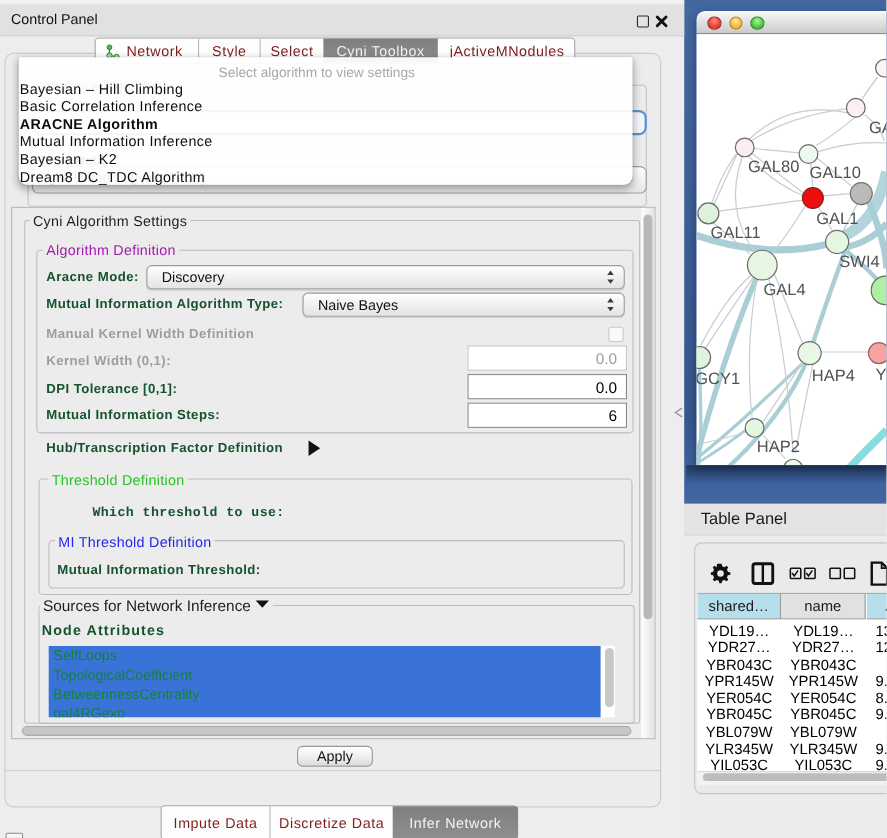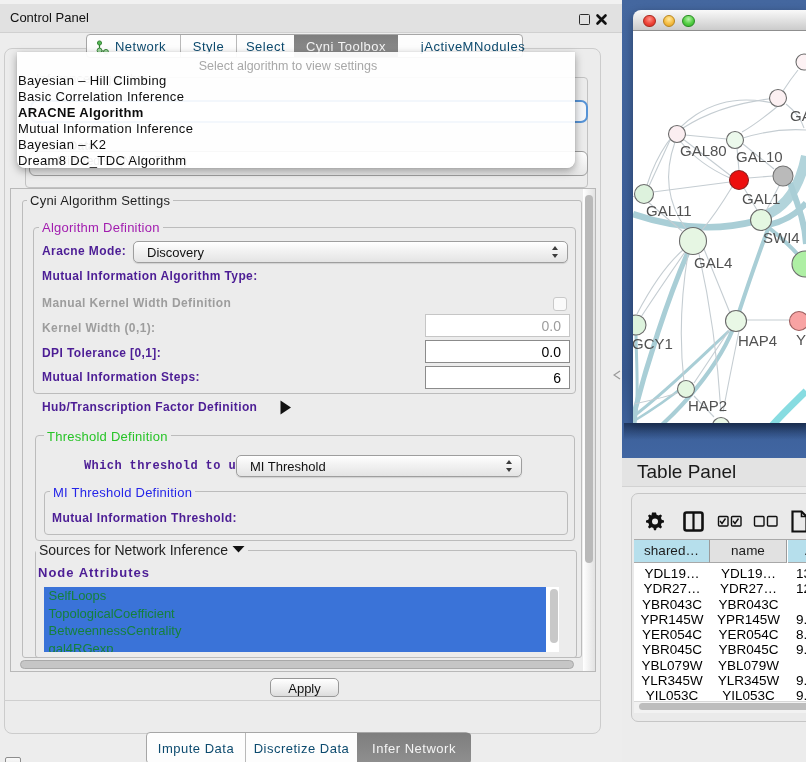--- a/index.html
+++ b/index.html
@@ -1,30 +1,30 @@
 <!DOCTYPE html>
 <html><head>
 <meta charset="utf-8">
 <style>
 html,body{margin:0;padding:0;}
 body{width:806px;height:762px;overflow:hidden;font-family:"Liberation Sans",sans-serif;background:#ededed;}
 #root{position:absolute;top:0;left:0;width:806px;height:762px;overflow:hidden;}
 .abs{position:absolute;}
 .grp{position:absolute;border:1px solid #bcbcbc;border-radius:4px;}
 .grptitle{position:absolute;background:#ececec;padding:0 3px;font-size:13px;line-height:13px;white-space:nowrap;letter-spacing:0.25px;}
-.lbl{position:absolute;font-size:12px;font-weight:bold;color:#4c1d95;white-space:nowrap;letter-spacing:0.4px;line-height:14px;}
+.lbl{position:absolute;font-size:12px;font-weight:bold;color:#14532d;white-space:nowrap;letter-spacing:0.4px;line-height:14px;}
 .combo{position:absolute;border:1px solid #9e9e9e;border-radius:5px;background:linear-gradient(#ffffff,#f2f2f2 45%,#e4e4e4);box-shadow:0 1px 1px rgba(0,0,0,0.12);}
 .combo .ct{position:absolute;left:13px;top:50%;transform:translateY(-50%);font-size:13px;color:#111;white-space:nowrap;}
 .spin{position:absolute;right:8px;top:50%;width:7px;height:12px;transform:translateY(-50%);}
 .spin:before{content:"";position:absolute;left:0;top:0;border-left:3.5px solid transparent;border-right:3.5px solid transparent;border-bottom:4.5px solid #3c3c3c;}
 .spin:after{content:"";position:absolute;left:0;bottom:0;border-left:3.5px solid transparent;border-right:3.5px solid transparent;border-top:4.5px solid #3c3c3c;}
 .fld{position:absolute;background:#fff;border:1px solid #8b8b8b;font-size:14px;color:#000;text-align:right;padding-right:8px;box-sizing:border-box;}
 .fld span{position:relative;top:50%;transform:translateY(-50%);display:inline-block;}
 .seg{position:absolute;background:#fdfdfd;border:1px solid #a6a6a6;border-radius:4px;box-sizing:border-box;}
-.seg .s{position:absolute;top:0;height:100%;font-size:13px;letter-spacing:0.5px;color:#0c4a6e;text-align:center;}
+.seg .s{position:absolute;top:0;height:100%;font-size:13px;letter-spacing:0.5px;color:#7f1d1d;text-align:center;}
 .seg .s .t{position:relative;top:50%;transform:translateY(-50%);display:block;}
 .seg .sel{background:linear-gradient(#7e7e7e,#8f8f8f);color:#f4f4f4;}
 .seg .sep{position:absolute;top:0;width:1px;height:100%;background:#b9b9b9;}
 </style>
 </head>
 <body>
 <div id="root">
 
 <div class="abs" id="bluebg" style="left:622px;top:0;width:184px;height:458px;background:linear-gradient(#44679f,#3a5c95 55%,#36588e 82%,#4166a2);"></div>
 
@@ -114,21 +114,21 @@
         <text x="796" y="345">Y</text>
         <text x="688" y="411">HAP2</text>
       </g>
     </svg>
   </div>
 </div>
 
 <div class="abs" style="left:624px;top:423px;width:182px;height:17px;background:linear-gradient(rgba(13,28,56,0.62),rgba(13,28,56,0));"></div>
 
 <div class="abs" style="left:622px;top:458px;width:184px;height:28px;background:#e3e3e3;border-bottom:1px solid #d2d2d2;"></div>
-<div class="abs" style="left:637px;top:458px;height:28px;line-height:28px;font-size:19px;color:#1a1a1a;">Table Panel</div>
+<div class="abs" style="left:637px;top:458px;height:28px;line-height:28px;font-size:15px;color:#1a1a1a;">Table Panel</div>
 <div class="abs" style="left:622px;top:487px;width:184px;height:275px;background:#ececec;"></div>
 
 <div class="abs" id="tablecard" style="left:631px;top:493px;width:200px;height:229px;background:#eaeaea;border:1px solid #c6c6c6;border-radius:7px;box-sizing:border-box;">
 
   <svg class="abs" style="left:14px;top:14px;" width="180" height="26" viewBox="0 0 180 26">
     <g fill="#111">
       <path d="M8 4.6 L10 4.6 L10.6 6.8 L12.6 7.6 L14.6 6.4 L16 7.8 L14.9 9.8 L15.7 11.8 L18 12.4 L18 14.4 L15.7 15 L14.9 17 L16 19 L14.6 20.4 L12.6 19.3 L10.6 20 L10 22.3 L8 22.3 L7.4 20 L5.4 19.3 L3.4 20.4 L2 19 L3.1 17 L2.3 15 L0 14.4 L0 12.4 L2.3 11.8 L3.1 9.8 L2 7.8 L3.4 6.4 L5.4 7.6 L6 4.6 Z M9 10.4 A3 3 0 1 0 9 16.4 A3 3 0 1 0 9 10.4" fill-rule="evenodd"></path>
     </g>
     <g fill="none" stroke="#111">
       <rect x="38.5" y="4.5" width="18" height="18" rx="2" stroke-width="2.6"></rect>
@@ -190,20 +190,24 @@
 <div class="grp" style="left:33px;top:227px;width:541px;height:165px;"></div>
 <div class="grptitle" style="left:39px;top:221px;color:#a21caf;">Algorithm Definition</div>
 
 <div class="lbl" style="left:42px;top:244px;">Aracne Mode:</div>
 <div class="combo" style="left:133px;top:241px;width:433px;height:20px;">
       <span class="ct">Discovery</span>
       <span class="spin"></span>
     </div>
 
 <div class="lbl" style="left:42px;top:269px;">Mutual Information Algorithm Type:</div>
+<div class="combo" style="left:275px;top:266px;width:291px;height:20px;">
+      <span class="ct">Naive Bayes</span>
+      <span class="spin"></span>
+    </div>
 
 <div class="lbl" style="left:42px;top:296px;color:#9d9d9d;">Manual Kernel Width Definition</div>
 <div class="abs" style="left:553px;top:297px;width:14px;height:14px;background:#fafafa;border:1px solid #c9c9c9;border-radius:3px;box-sizing:border-box;"></div>
 
 <div class="lbl" style="left:42px;top:320.5px;color:#9d9d9d;">Kernel Width (0,1):</div>
 <div class="fld" style="left:425px;top:314px;width:145px;height:23px;border-color:#c6c6c6;color:#9d9d9d;"><span>0.0</span></div>
 
 <div class="lbl" style="left:42px;top:345.5px;">DPI Tolerance [0,1]:</div>
 <div class="fld" style="left:425px;top:340px;width:145px;height:23px;"><span>0.0</span></div>
 
@@ -212,24 +216,20 @@
 
 <div class="lbl" style="left:42px;top:400px;">Hub/Transcription Factor Definition</div>
 <svg class="abs" style="left:279px;top:400px;" width="13" height="15" viewBox="0 0 13 15">
       <path d="M1.5 0.5 L12 7.5 L1.5 14.5 Z" fill="#111"></path>
     </svg>
 
 <div class="grp" style="left:35px;top:435px;width:538px;height:104px;"></div>
 <div class="grptitle" style="left:44px;top:430px;color:#27c427;">Threshold Definition</div>
 
 <div class="lbl" style="left:84px;top:458.5px;font-family:Liberation Mono, monospace;">Which threshold to use:</div>
-<div class="combo" style="left:236px;top:455px;width:284px;height:20px;">
-      <span class="ct">MI Threshold</span>
-      <span class="spin"></span>
-    </div>
 
 <div class="grp" style="left:44px;top:491px;width:522px;height:42px;"></div>
 <div class="grptitle" style="left:50px;top:486px;color:#2525e8;">MI Threshold Definition</div>
 
 <div class="lbl" style="left:52px;top:511px;">Mutual Information Threshold:</div>
 
 <div class="grp" style="left:35px;top:550px;width:540px;height:106px;border-radius:3px;"></div>
 <div class="grptitle" style="left:36px;top:543px;color:#1f1f1f;font-size:14px;letter-spacing:0;line-height:14px;">Sources for Network Inference <svg width="13" height="8" viewBox="0 0 13 8" style="vertical-align:2px;">
         <path d="M0.5 1 L12.5 1 L6.5 7.5 Z" fill="#111"></path>
       </svg></div>
@@ -272,21 +272,21 @@
   <div class="s" style="left:94px;width:55px;">
         <span class="t">Style</span>
       </div>
   <div class="sep" style="left:149px;"></div>
   <div class="s" style="left:150px;width:57px;">
         <span class="t">Select</span>
       </div>
   <div class="s sel" style="left:207px;width:104px;">
         <span class="t">Cyni Toolbox</span>
       </div>
-  <div class="s" style="left:311px;width:126px;padding-left:12px;">
+  <div class="s" style="left:311px;width:126px;">
         <span class="t">jActiveMNodules</span>
       </div>
 </div>
 <svg class="abs" style="left:96px;top:40px;" width="13" height="15" viewBox="0 0 13 15">
   <path d="M3.5 3.5 L3.5 10.5 L9.5 11.5" fill="none" stroke="#2f7d2f" stroke-width="1.2"></path>
   <circle cx="3.5" cy="3" r="2.1" fill="#55b855" stroke="#2f7d2f" stroke-width="0.9"></circle>
   <circle cx="3.5" cy="10.5" r="2.4" fill="#9fd59f" stroke="#2f7d2f" stroke-width="0.9"></circle>
   <circle cx="10" cy="11.8" r="2.4" fill="#9fd59f" stroke="#2f7d2f" stroke-width="0.9"></circle>
 </svg>
 

